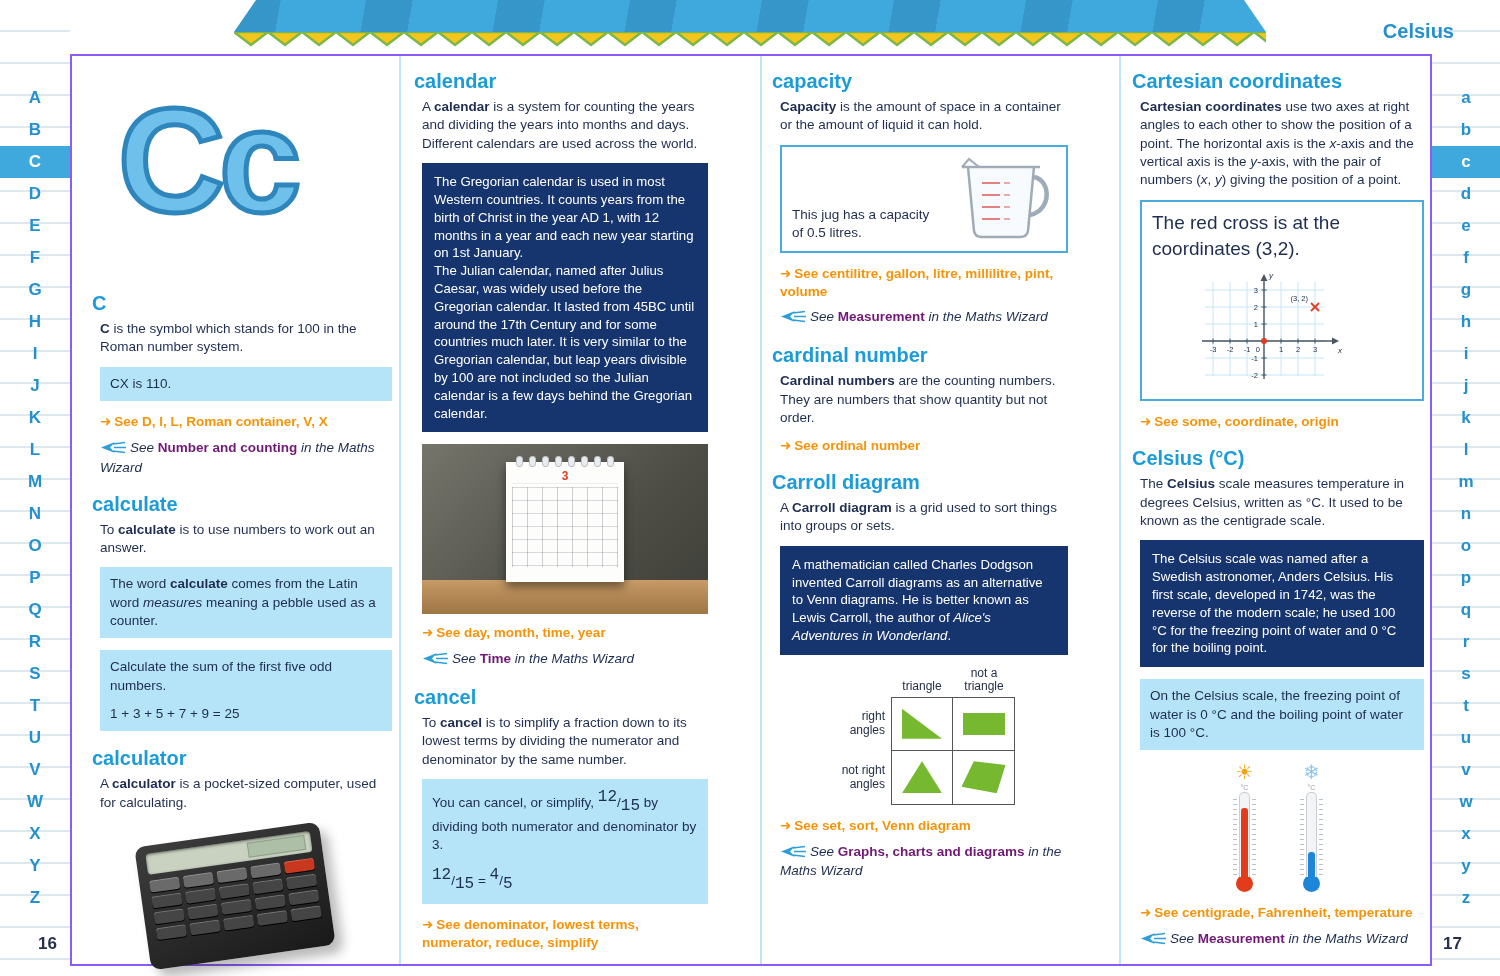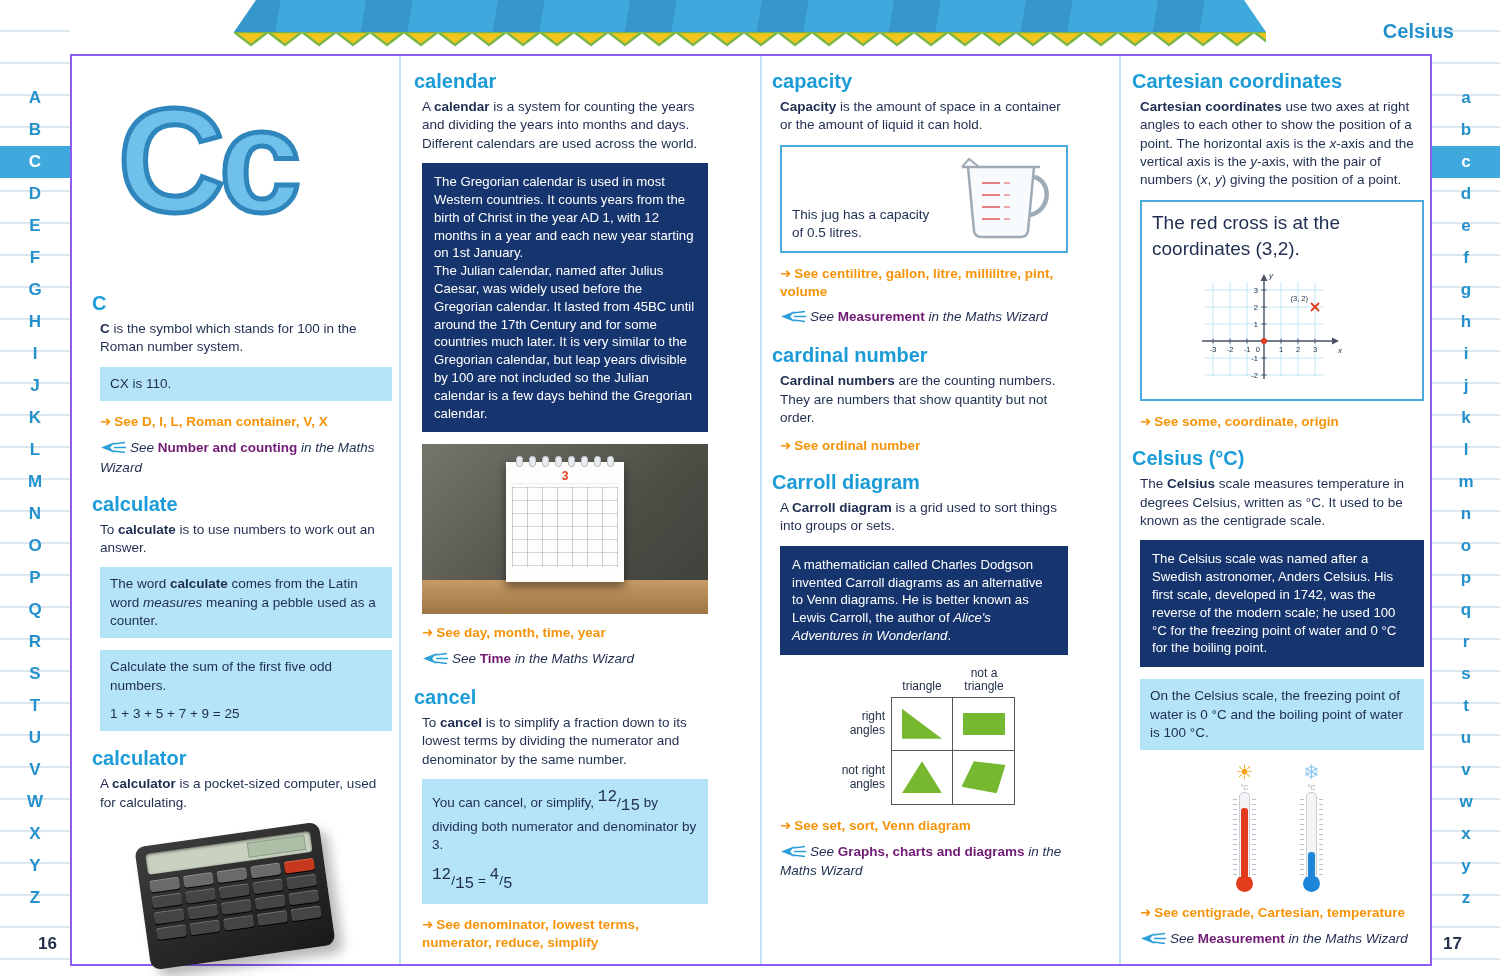--- a/index.html
+++ b/index.html
@@ -421,19 +421,19 @@
         <div class="t-body">
           <div class="t-ticks"></div>
           <div class="t-tube">
               <div class="t-fill cold"></div>
             </div>
           <div class="t-ticks"></div>
         </div>
         <div class="t-bulb cold"></div>
       </div>
     </div>
-    <div class="see"><span class="arrow">➜</span><span>See <b>centigrade, Cartesian, temperature</b></span></div>
+    <div class="see"><span class="arrow">➜</span><span>See <b>centigrade, Fahrenheit, temperature</b></span></div>
     <div class="wizard"><span class="swoosh"><svg width="26" height="13" viewBox="0 0 26 13">
             <path d="M1 6.5 L15 1 L10 6.5 L15 12 Z" fill="#2d9fd8"></path>
             <path d="M13 3 L25 1.5 M14 6.5 L26 6.5 M13 10 L25 11.5" stroke="#2d9fd8" stroke-width="1.5" fill="none"></path>
           </svg></span><span>See <b>Measurement</b> in the Maths Wizard</span></div>
   </div>
 </div>
 
 </body></html>

